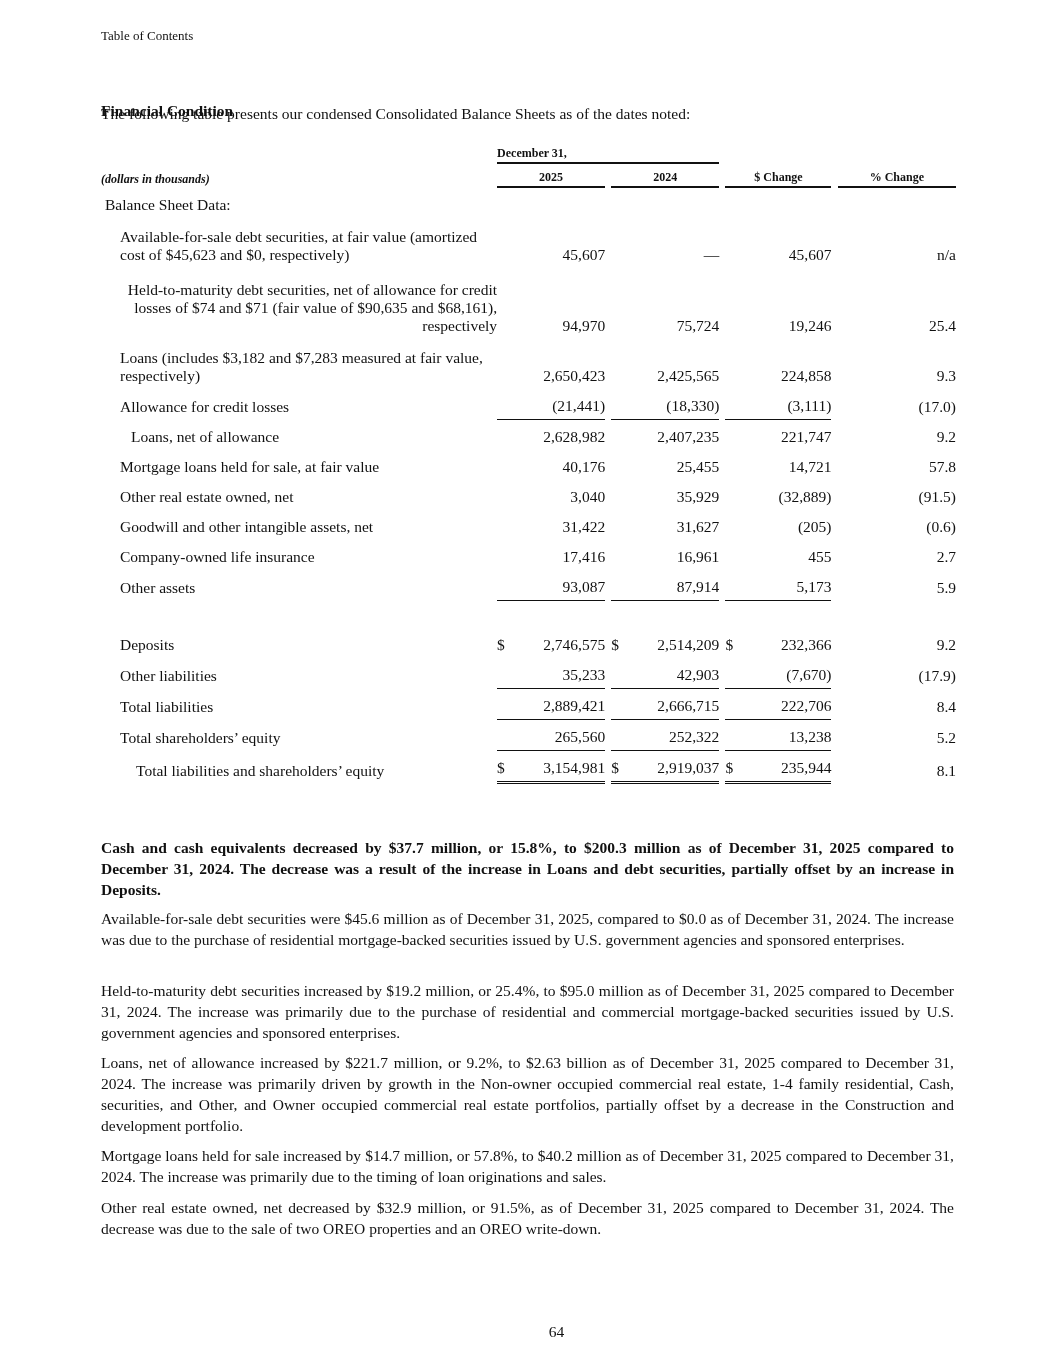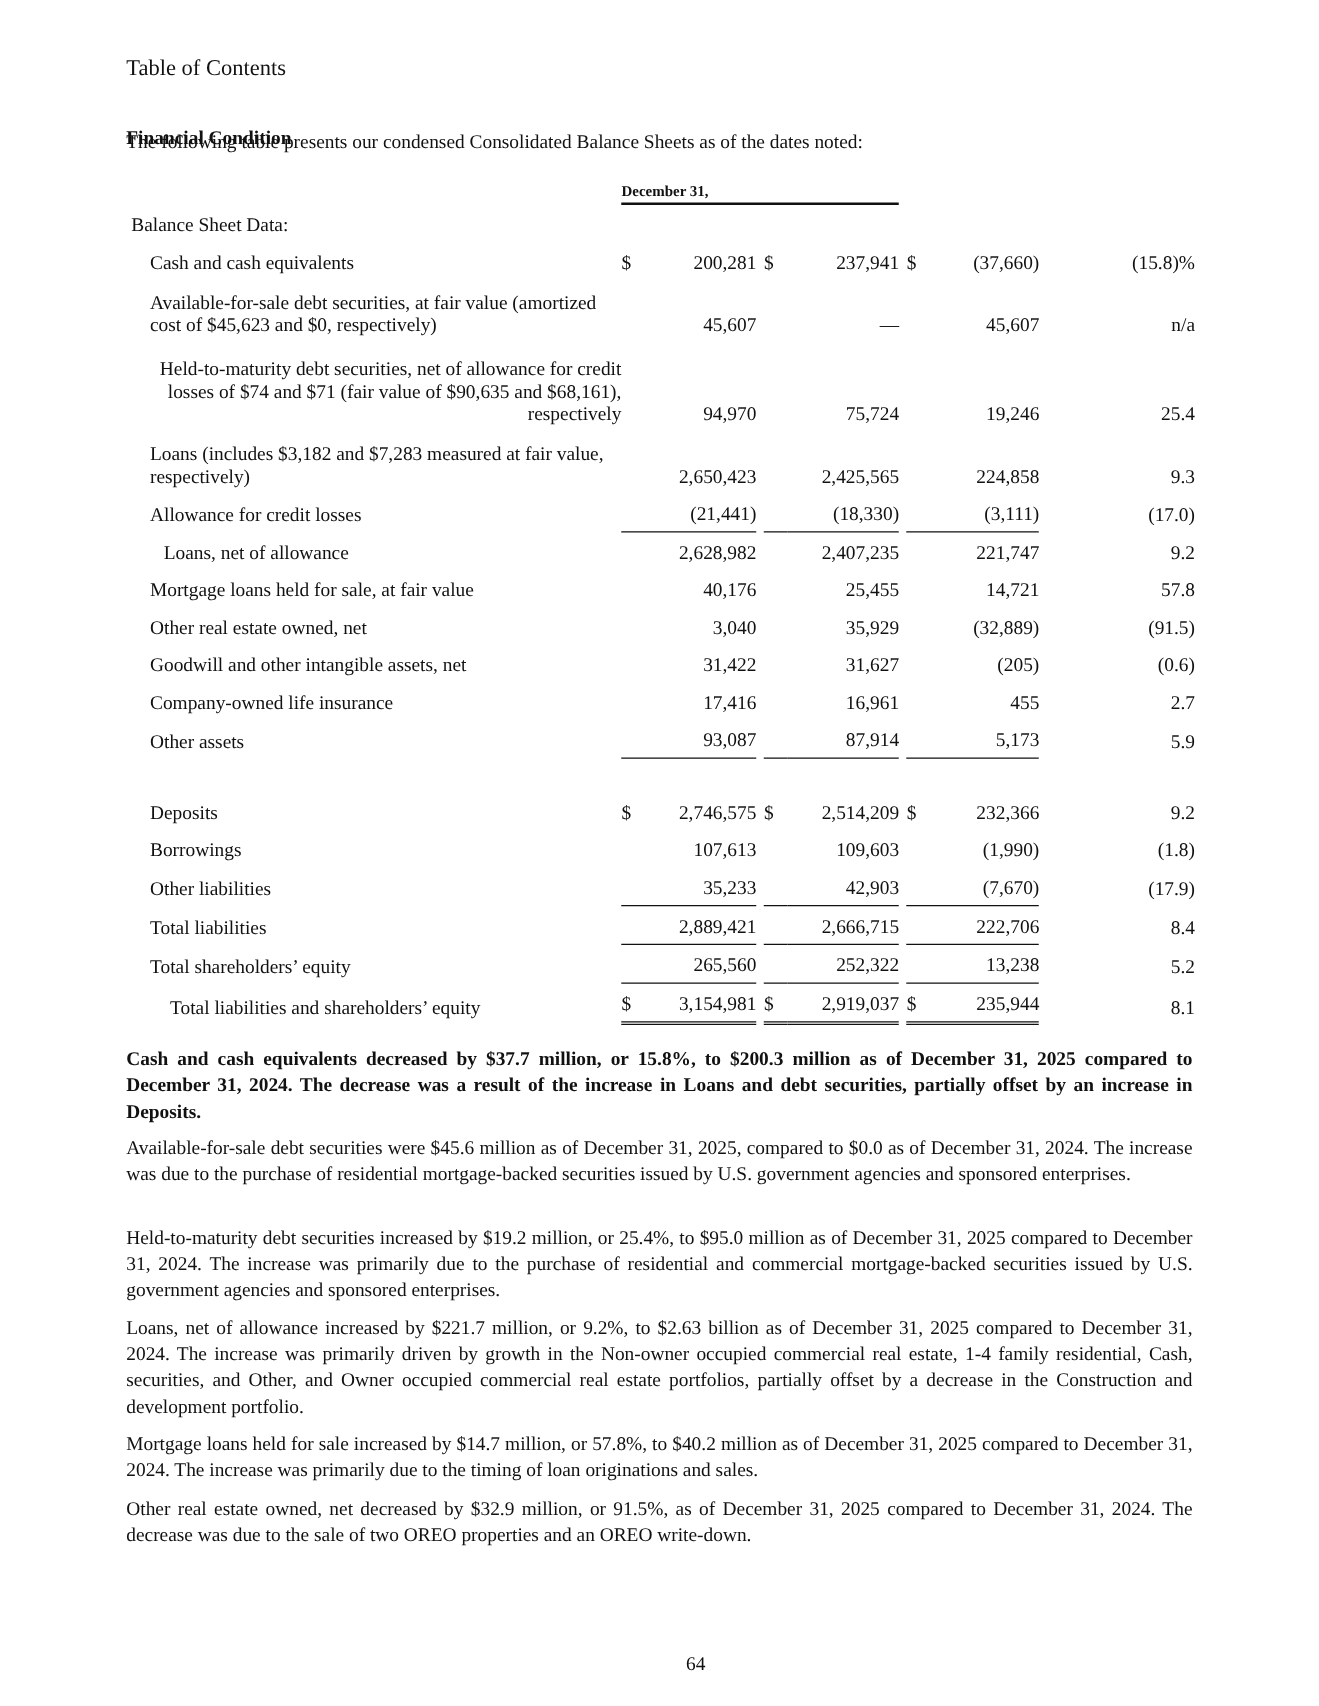--- a/index.html
+++ b/index.html
@@ -1,20 +1,20 @@
 <!DOCTYPE html>
 <html><head>
   <meta charset="utf-8">
   <style>
     html, body { margin: 0; padding: 0; background: #ffffff; }
     body {
       width: 1055px; height: 1365px; position: relative; overflow: hidden;
       font-family: "Liberation Serif", serif; color: #111111; font-size: 15.5px;
     }
-    .toc { position: absolute; left: 101px; top: 44px; font-size: 18px; }
+    .toc { position: absolute; left: 101px; top: 28px; font-size: 13px; }
     .heading { position: absolute; left: 101px; top: 74px; font-weight: bold; font-size: 15.5px; margin-top: 28px; }
     .intro { position: absolute; left: 101px; top: 105px; font-size: 15.5px; }
 
     table.bs {
       position: absolute; left: 101px; top: 142px;
       border-collapse: separate; border-spacing: 0; width: 855px;
       font-size: 15.5px;
     }
     table.bs td { padding: 0; vertical-align: bottom; line-height: 18px; }
     .c-label { width: 385px; }
@@ -69,39 +69,36 @@
       <col class="colch">
       <col class="c-gap">
     <col class="c-pct">
   </colgroup>
   <tbody>
       <tr class="hdr-top">
     <td></td>
     <td colspan="5" class="bb">December 31,</td>
     <td colspan="5"></td>
   </tr>
+  <tr class="hdr-bot">
+    <td class="units">(dollars in thousands)</td>
+    <td colspan="2" class="bb">2025</td>
+    <td></td>
+    <td colspan="2" class="bb">2024</td>
+    <td></td>
+    <td colspan="2" class="bb">$ Change</td>
+    <td></td>
+    <td class="bb">% Change</td>
+  </tr>
   <tr class="row">
     <td class="ind0">Balance Sheet Data:</td>
     <td colspan="10"></td>
   </tr>
   </tbody>
     <tbody id="rows-body">
-      <tr class="row">
-        <td class="ind1">Cash and cash equivalents</td>
-        <td class="c-sym u">$</td>
-        <td class="c-num u">200,281</td>
-        <td></td>
-        <td class="c-sym u">$</td>
-        <td class="c-num u">237,941</td>
-        <td></td>
-        <td class="c-sym u">$</td>
-        <td class="c-num u">(37,660)</td>
-        <td></td>
-        <td class="c-pct">(15.8)%</td>
-      </tr>
       <tr class="row2">
         <td class="ind1">Available-for-sale debt securities, at fair value (amortized cost of $45,623 and $0, respectively)</td>
         <td class="c-sym u"></td>
         <td class="c-num u">45,607</td>
         <td></td>
         <td class="c-sym u"></td>
         <td class="c-num u">—</td>
         <td></td>
         <td class="c-sym u"></td>
         <td class="c-num u">45,607</td>
@@ -233,33 +230,20 @@
         <td class="c-sym u">$</td>
         <td class="c-num u">2,746,575</td>
         <td></td>
         <td class="c-sym u">$</td>
         <td class="c-num u">2,514,209</td>
         <td></td>
         <td class="c-sym u">$</td>
         <td class="c-num u">232,366</td>
         <td></td>
         <td class="c-pct">9.2</td>
-      </tr>
-      <tr class="row">
-        <td class="ind1">Borrowings</td>
-        <td class="c-sym u"></td>
-        <td class="c-num u">107,613</td>
-        <td></td>
-        <td class="c-sym u"></td>
-        <td class="c-num u">109,603</td>
-        <td></td>
-        <td class="c-sym u"></td>
-        <td class="c-num u">(1,990)</td>
-        <td></td>
-        <td class="c-pct">(1.8)</td>
       </tr>
       <tr class="row ul">
         <td class="ind1">Other liabilities</td>
         <td class="c-sym u"></td>
         <td class="c-num u">35,233</td>
         <td></td>
         <td class="c-sym u"></td>
         <td class="c-num u">42,903</td>
         <td></td>
         <td class="c-sym u"></td>

